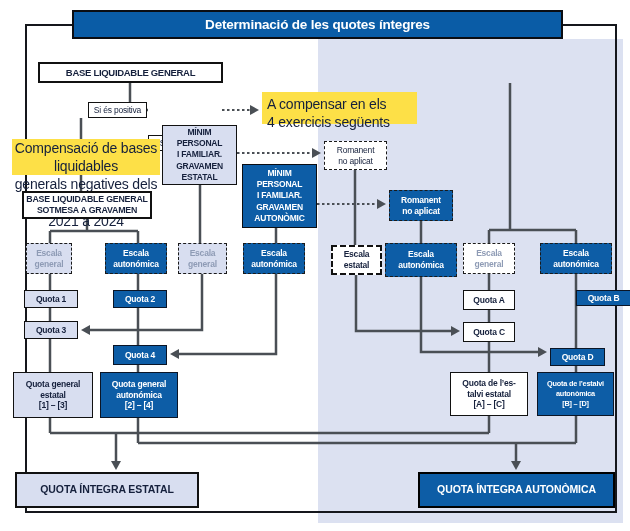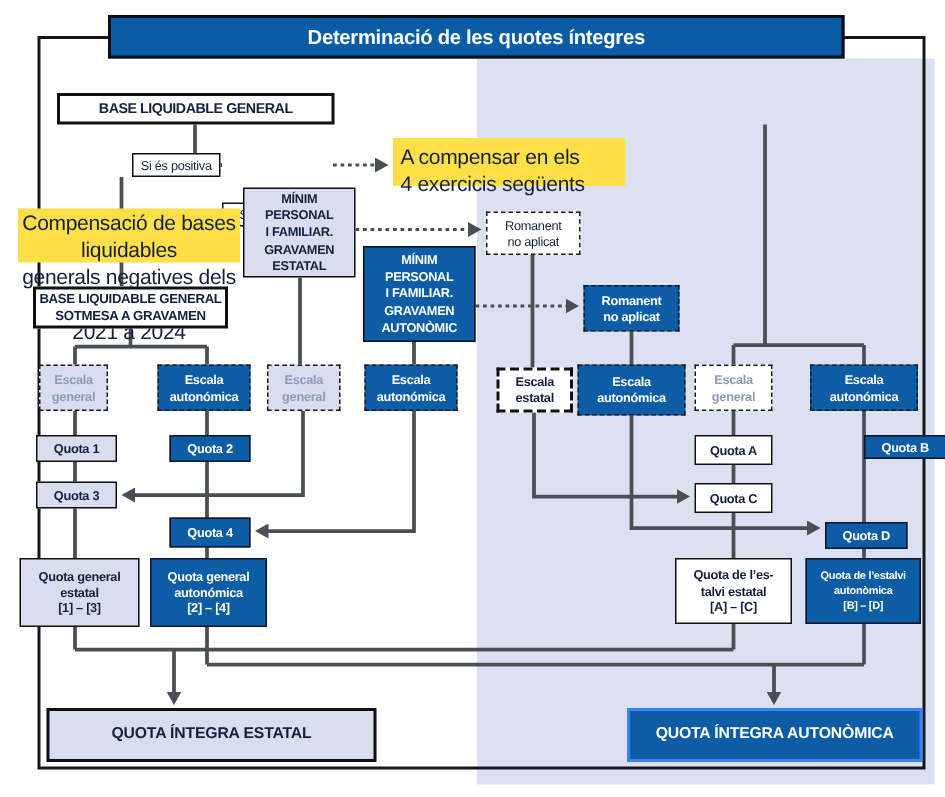--- a/index.html
+++ b/index.html
@@ -136,21 +136,21 @@
   <div class="box light bold" style="left:24px;top:321px;width:54px;height:18px;">Quota 3</div>
   <div class="box blue" style="left:113px;top:345px;width:54px;height:20px;">Quota 4</div>
 
   <div class="box light bold" style="left:13px;top:372px;width:80px;height:46px;">Quota general
 estatal
 [1] – [3]</div>
   <div class="box blue" style="left:100px;top:372px;width:78px;height:46px;">Quota general
 autonómica
 [2] – [4]</div>
 
-  <div class="box light result" style="left:15px;top:472px;width:220px;height:36px;margin-left:16px;">QUOTA ÍNTEGRA ESTATAL</div>
+  <div class="box light result" style="left:15px;top:472px;width:184px;height:36px;">QUOTA ÍNTEGRA ESTATAL</div>
 
 
   <div class="box dashed" style="left:324px;top:141px;width:63px;height:29px;">Romanent
 no aplicat</div>
   <div class="box blue dashed" style="left:389px;top:190px;width:64px;height:31px;">Romanent
 no aplicat</div>
 
   <div class="box bold dashed-thick" style="left:331px;top:245px;width:51px;height:30px;">Escala
 estatal</div>
   <div class="box blue dashed" style="left:385px;top:243px;width:72px;height:34px;">Escala
@@ -165,15 +165,15 @@
   <div class="box bold" style="left:463px;top:322px;width:52px;height:20px;">Quota C</div>
   <div class="box blue" style="left:550px;top:348px;width:55px;height:18px;">Quota D</div>
 
   <div class="box bold" style="left:450px;top:372px;width:78px;height:44px;border-width:1.6px;">Quota de l’es-
 talvi estatal
 [A] – [C]</div>
   <div class="box blue small" style="left:537px;top:372px;width:77px;height:44px;">Quota de l’estalvi
 autonòmica
 [B] – [D]</div>
 
-  <div class="box blue result" style="left:418px;top:472px;width:197px;height:36px;border:2px solid #3b82f6;">QUOTA ÍNTEGRA AUTONÒMICA</div>
+  <div class="box blue result" style="left:418px;top:472px;width:197px;height:36px;border:2px solid #000000;">QUOTA ÍNTEGRA AUTONÒMICA</div>
 
 </div>
 
 </body></html>

